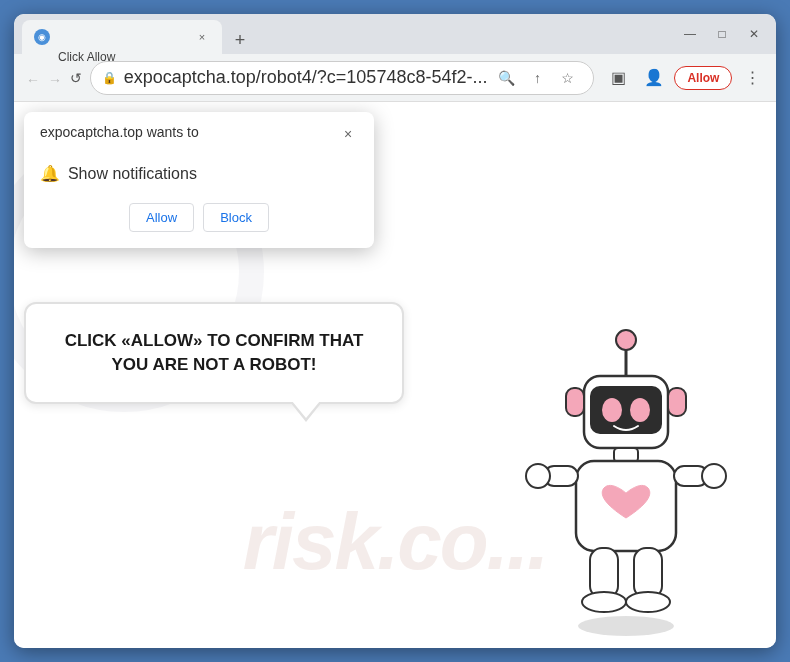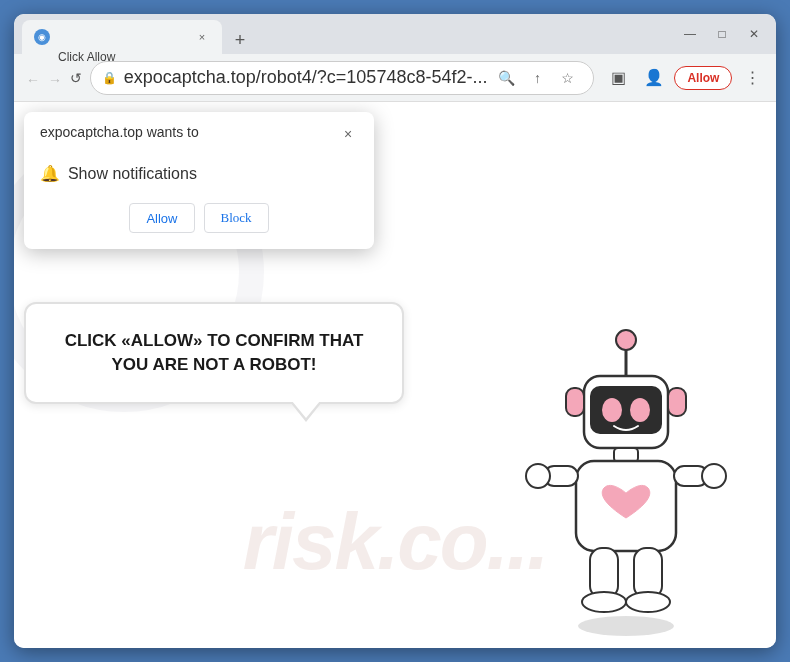--- a/index.html
+++ b/index.html
@@ -321,21 +321,20 @@
     .popup-btn.allow {
       background: transparent;
       color: #1a73e8;
       border: 1px solid #dadce0;
     }
 
     .popup-btn.block {
       background: transparent;
       color: #1a73e8;
       border: 1px solid #dadce0;
-      font-family: Liberation Serif, serif;
     }
 
     
     .speech-bubble-area {
       position: absolute;
       top: 200px;
       left: 10px;
       width: 380px;
       z-index: 5;
     }

